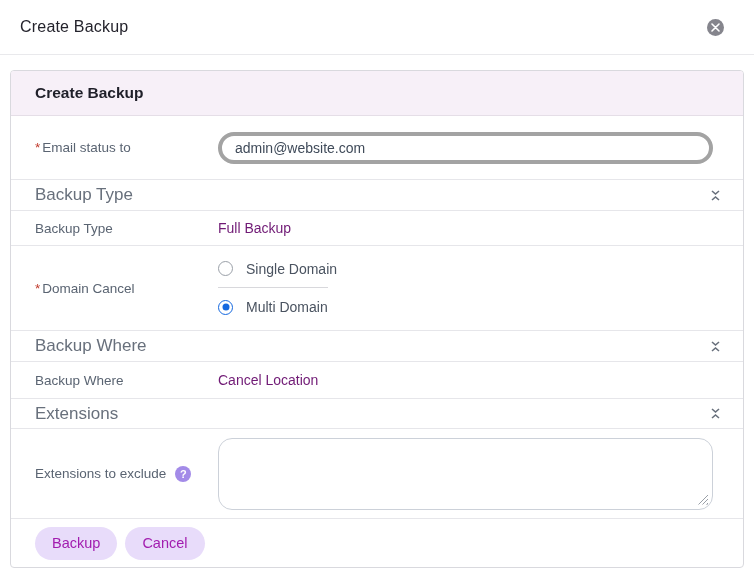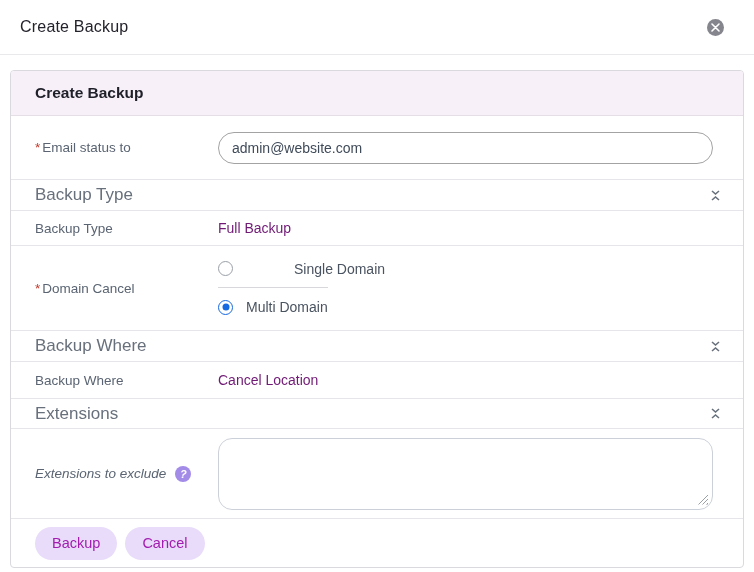--- a/index.html
+++ b/index.html
@@ -20,50 +20,50 @@
   .panel-header { height:45px; display:flex; align-items:center; padding:0 24px;
     background:#f7f0f8; border-bottom:1px solid #e5dee7; border-radius:3px 3px 0 0; }
   .panel-header h2 { font-size:15.5px; font-weight:700; color:#1f1f29; }
 
   .row { display:flex; align-items:center; border-bottom:1px solid #e6e6ea; padding-left:24px; }
   .label-col { width:183px; flex:none; font-size:13.5px; color:#5a6472; }
   .req { color:#c0392b; margin-right:2px; }
 
   
   .row-email { height:64px; }
-  .text-input { width:495px; height:32px; border:1px solid #a3a3a3; border-radius:16px;
+  .text-input { width:495px; height:32px; border:4px solid #a3a3a3; border-radius:16px;
     padding:0 13px; font-size:14px; color:#3f4a59; outline:none; background:#fff;
     font-family:"Liberation Sans", sans-serif; }
 
   
   .section-header { height:31px; display:flex; align-items:center; justify-content:space-between;
     padding:0 22px 0 24px; border-bottom:1px solid #e6e6ea; }
   .section-header .sec-title { font-size:17px; color:#68707c; font-weight:400; }
   .collapse-icon { cursor:pointer; display:flex; flex-direction:column; align-items:center; }
 
   
   .row-info { height:35px; }
   .value { font-size:14px; color:#701a75; }
 
   
   .row-domain { height:85px; align-items:center; }
   .option-col { display:flex; flex-direction:column; }
   .radio-line { display:flex; align-items:center; height:26px; width:110px; }
-  .radio-line.first { border-bottom:1px solid #d8d8dc; padding-bottom:6px; height:32px;gap:48px; }
+  .radio-line.first { border-bottom:1px solid #d8d8dc; padding-bottom:6px; height:32px; }
   .radio-line.second { padding-top:6px; height:32px; }
   .radio { width:15px; height:15px; border-radius:50%; border:1px solid #9aa0a8;
     background:#fff; flex:none; margin-right:13px; position:relative; cursor:pointer; }
   .radio.selected { border:1.5px solid #1568df; }
   .radio.selected::after { content:""; position:absolute; left:50%; top:50%;
     width:7px; height:7px; border-radius:50%; background:#1568df; transform:translate(-50%,-50%); }
   .radio-label { font-size:14px; color:#4a5360; white-space:nowrap; }
 
   
   .row-exclusions { height:90px; }
-  .label-with-help { display:flex; align-items:center;font-style:italic; }
+  .label-with-help { display:flex; align-items:center; }
   .help-icon { width:16px; height:16px; border-radius:50%; background:#a38be8; color:#fff;
     font-size:11px; font-weight:700; display:flex; align-items:center; justify-content:center;
     margin-left:9px; cursor:pointer; flex:none; }
   .textarea-wrap { position:relative; width:495px; }
   textarea.exclusions { width:495px; height:72px; border:1px solid #ccd1d9; border-radius:14px;
     resize:none; outline:none; background:#fff; padding:8px 12px; font-size:14px; color:#3f4a59;
     font-family:"Liberation Sans", sans-serif; display:block; }
   .resize-grip { position:absolute; right:5px; bottom:5px; width:11px; height:11px;
     background:repeating-linear-gradient(135deg, transparent 0 2px, #9aa0a8 2px 3px);
     clip-path:polygon(100% 0, 0 100%, 100% 100%); cursor:nwse-resize; }

